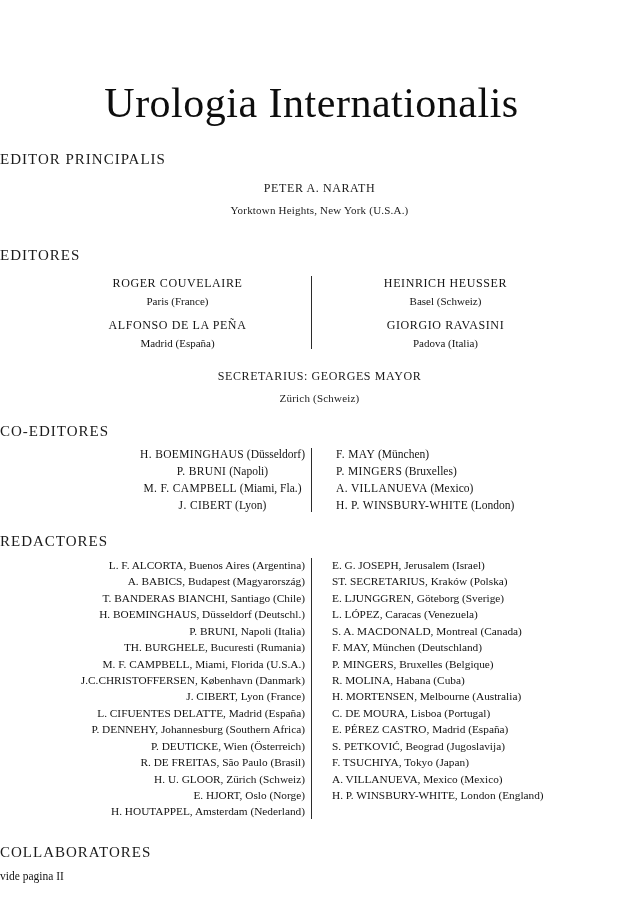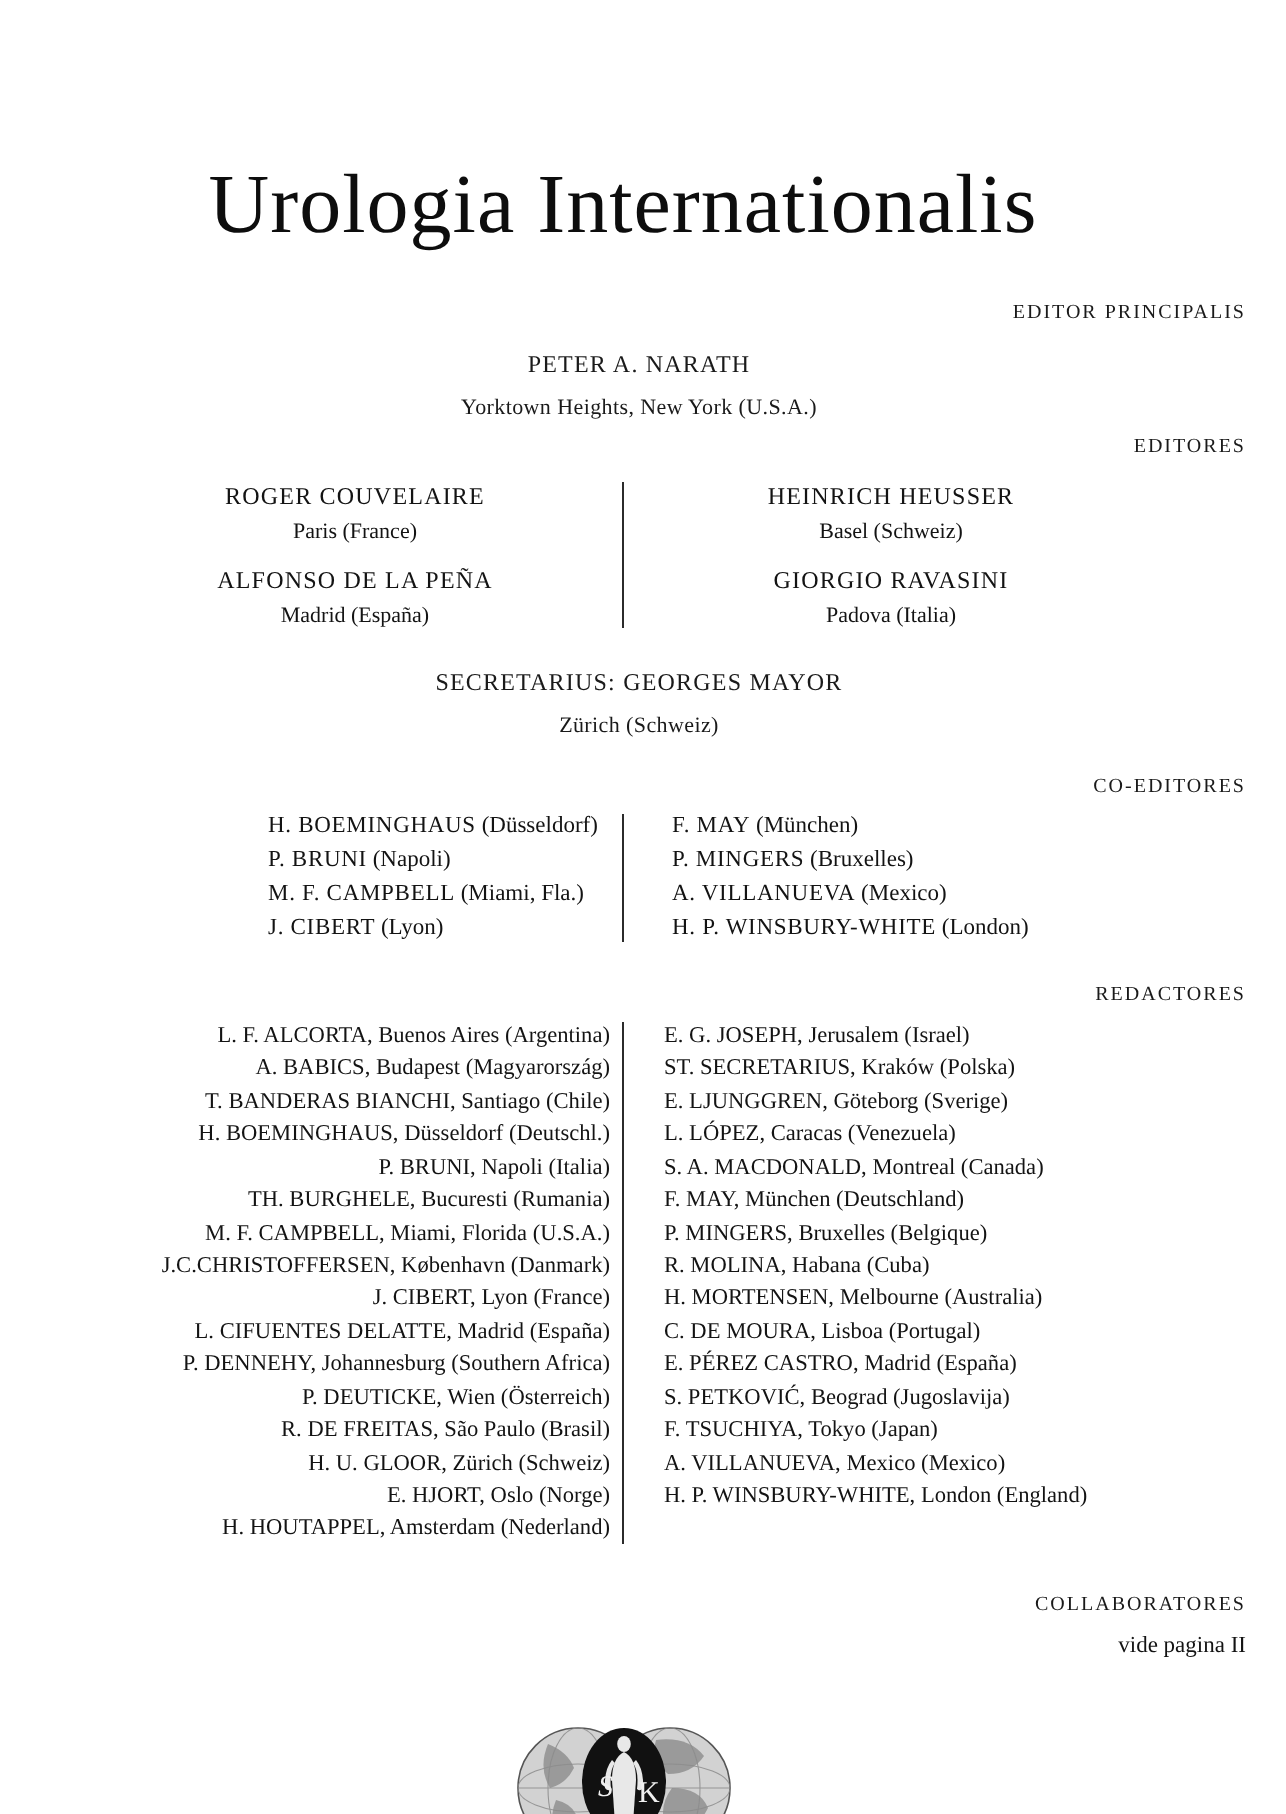--- a/index.html
+++ b/index.html
@@ -29,22 +29,22 @@
     letter-spacing: 0.5px;
     font-weight: 400;
     margin: 0;
     padding-top: 82px;
     line-height: 1.0;
     color: #0d0d0d;
   }
 
   
   .section-head {
-    text-align: right;
-    font-size: 10px;
+    text-align: left;
+    font-size: 15px;
     letter-spacing: 1.0px;
     margin: 0;
     font-weight: 400;
     color: #1a1a1a;
   }
 
   .center-line {
     text-align: center;
     margin: 0;
     color: #1a1a1a;
@@ -60,21 +60,21 @@
   }
 
   
   .editor-principalis {
     margin-top: 27px;
   }
   .editor-principalis .name-line { margin-top: 13px; }
   .editor-principalis .place-line { margin-top: 8px; }
 
   
-  .editores-head { margin-top: 8px; }
+  .editores-head { margin-top: 31px; }
 
   .two-col {
     display: flex;
     justify-content: center;
     align-items: stretch;
     margin-top: 12px;
     gap: 24px;
   }
   .two-col .col {
     width: 205px;
@@ -107,21 +107,21 @@
     display: flex;
     justify-content: center;
     margin-top: 6px;
   }
   .coed-wrap .col {
     width: 205px;
     box-sizing: border-box;
     font-size: 11.5px;
     line-height: 1.48;
   }
-  .coed-wrap .col.left  { text-align: left; padding-left: 28px; }
+  .coed-wrap .col.left  { text-align: center; padding-left: 28px; }
   .coed-wrap .col.right { text-align: left; padding-left: 24px; }
   .coed-wrap .vdiv { margin: 2px 0; }
 
   .person { white-space: nowrap; }
   .person .sur { letter-spacing: 0.35px; }
   .person .loc { }
 
   
   .redactores-head { margin-top: 19px; }
   .red-wrap {
@@ -136,21 +136,21 @@
     line-height: 1.455;
   }
   .red-wrap .col.left  { text-align: right; padding-left: 3px; padding-right: 6px;}
   .red-wrap .col.right { text-align: left; padding-left: 20px; }
   .red-wrap .vdiv { margin: 1px 0; }
   .red-item { white-space: nowrap; }
 
   
   .collab-head { margin-top: 24px; }
   .collab-sub {
-    text-align: right;
+    text-align: left;
     font-size: 11.5px;
     margin-top: 9px;
   }
 
   
   .logo-wrap {
     display: flex;
     justify-content: center;
     margin-top: 25px;
   }

